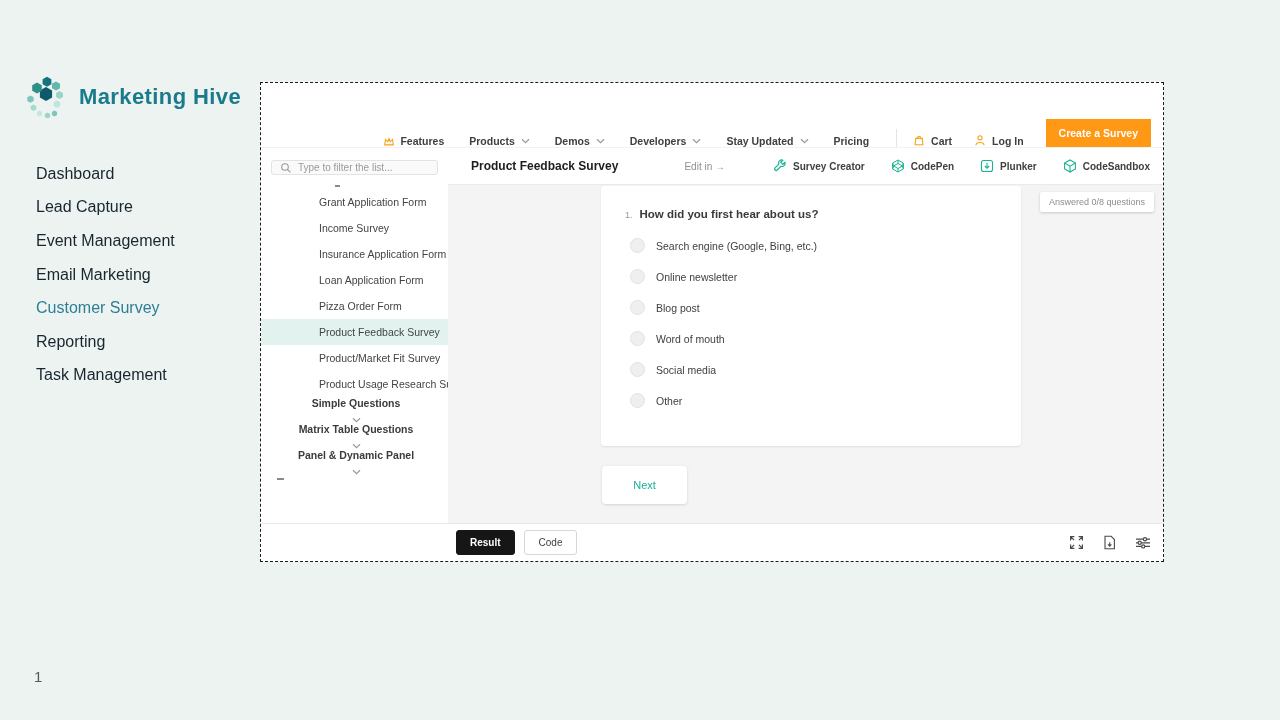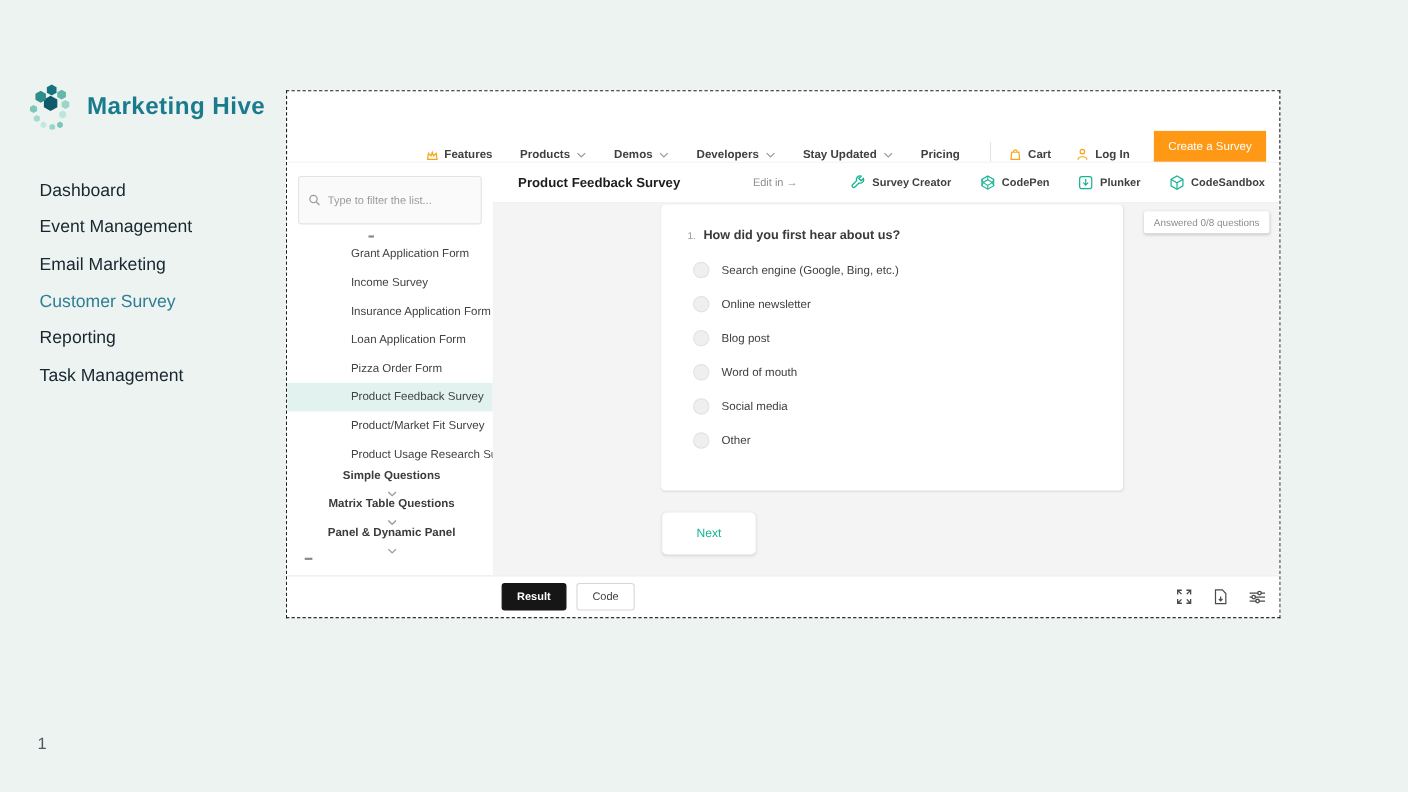--- a/index.html
+++ b/index.html
@@ -27,26 +27,26 @@
   
   .embed-nav { height:65px; display:flex; align-items:flex-end; justify-content:flex-end; padding:0 12px; border-bottom:1px solid #f2f2f2; }
   .nav-links { display:flex; align-items:center; }
   .nav-link { display:flex; align-items:center; gap:5px; font-size:10.5px; font-weight:bold; color:#404040; margin-right:25px; cursor:pointer; white-space:nowrap; }
   .icon { display:inline-flex; align-items:center; }
   .chev { display:inline-flex; align-items:center; margin-left:1px; }
   .nav-divider { width:1px; height:18px; background:#e4e4e4; margin:0 16px 0 2px; }
   .nav-util { display:flex; align-items:center; gap:6px; font-size:10.5px; font-weight:bold; color:#404040; margin-right:22px; cursor:pointer; white-space:nowrap; }
   .cta {
     background:#ff9814; color:#fff; border:none; border-radius:0;
-    font-family:inherit; font-size:10.5px; font-weight:normal; padding:8px 13px; cursor:pointer; white-space:nowrap;
+    font-family:inherit; font-size:10.5px; font-weight:bold; padding:8px 13px; cursor:pointer; white-space:nowrap;
   }
   
   .embed-main { flex:1; display:flex; min-height:0; }
   .list-panel { width:187px; background:#fff; display:flex; flex-direction:column; overflow:hidden; }
-  .filter-box { margin:12px 10px 0; height:44px; background:#fafafa; border:1px solid #e3e3e3; border-radius:3px; display:flex; align-items:center; padding:0 8px; gap:6px; flex:none; }
+  .filter-box { margin:12px 10px 0; height:15px; background:#fafafa; border:1px solid #e3e3e3; border-radius:3px; display:flex; align-items:center; padding:0 8px; gap:6px; flex:none; }
   .filter-input { border:none; background:transparent; outline:none; width:100%; font-family:inherit; font-size:10px; color:#555; }
   .filter-input::placeholder { color:#9a9a9a; }
   .clip-top { height:14px; position:relative; flex:none; }
   .clip-top::after { content:""; position:absolute; left:74px; bottom:2px; width:5px; height:2px; background:#8a8a8a; }
   .survey-list, .category-list { list-style:none; flex:none; }
   .survey-item { height:26px; display:flex; align-items:center; padding-left:58px; font-size:10.5px; color:#434343; cursor:pointer; white-space:nowrap; }
   .survey-item.selected { background:#e2f3ef; }
   .category-item { height:26px; display:flex; align-items:center; justify-content:space-between; padding:0 13px 0 16px; font-size:10.5px; font-weight:bold; color:#3b3b3b; cursor:pointer;flex-direction:column; }
   .clip-bottom { height:8px; position:relative; overflow:hidden; flex:none; }
   .clip-bottom::after { content:""; position:absolute; left:16px; top:3px; width:7px; height:2px; background:#8a8a8a; }
@@ -105,20 +105,21 @@
         <polygon points="21.5,36.5 24.1,38 24.1,41 21.5,42.5 18.9,41 18.9,38" fill="#9bd4c8"></polygon>
         <polygon points="28.5,34.5 31.1,36 31.1,39 28.5,40.5 25.9,39 25.9,36" fill="#7cc6ba"></polygon>
       </g>
     </svg>
   </span>
   <span class="brand-text">Marketing Hive</span>
 </div>
 
 <ul class="side-menu" id="sidebar-menu">
     <li class="side-item">Dashboard</li>
+    <li class="side-item">Lead Capture</li>
     <li class="side-item">Event Management</li>
     <li class="side-item">Email Marketing</li>
     <li class="side-item active">Customer Survey</li>
     <li class="side-item">Reporting</li>
     <li class="side-item">Task Management</li>
   </ul>
 
 <div class="embed">
 
   <div class="embed-nav">

